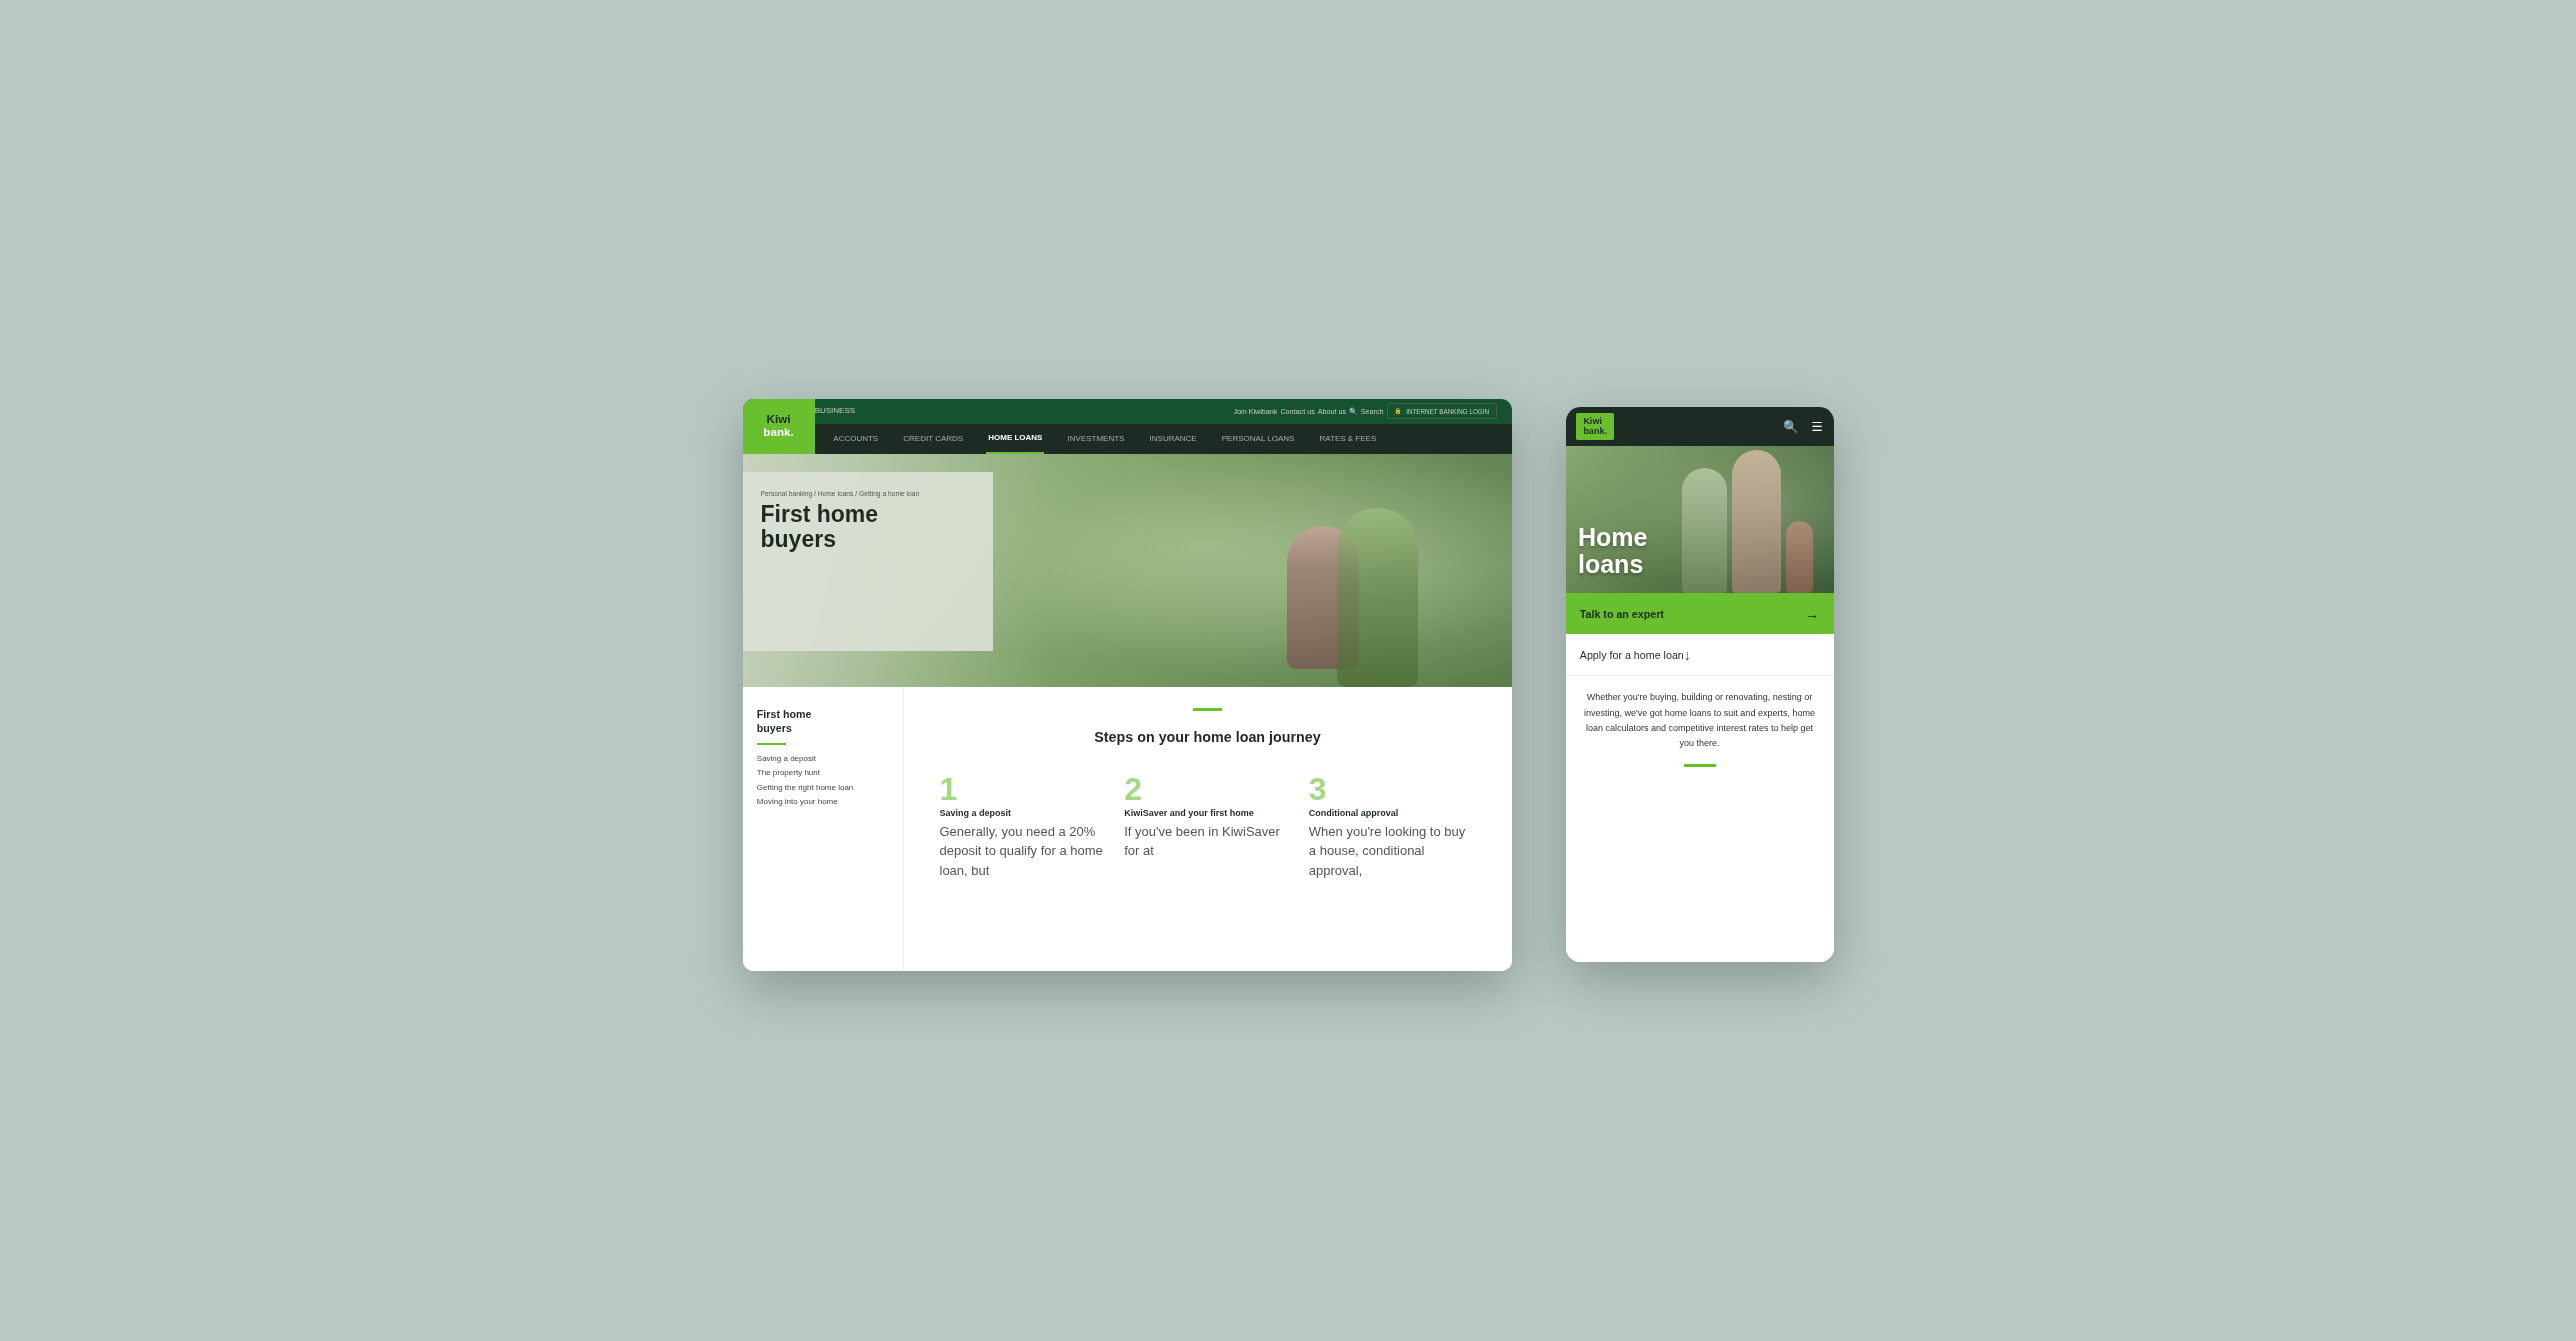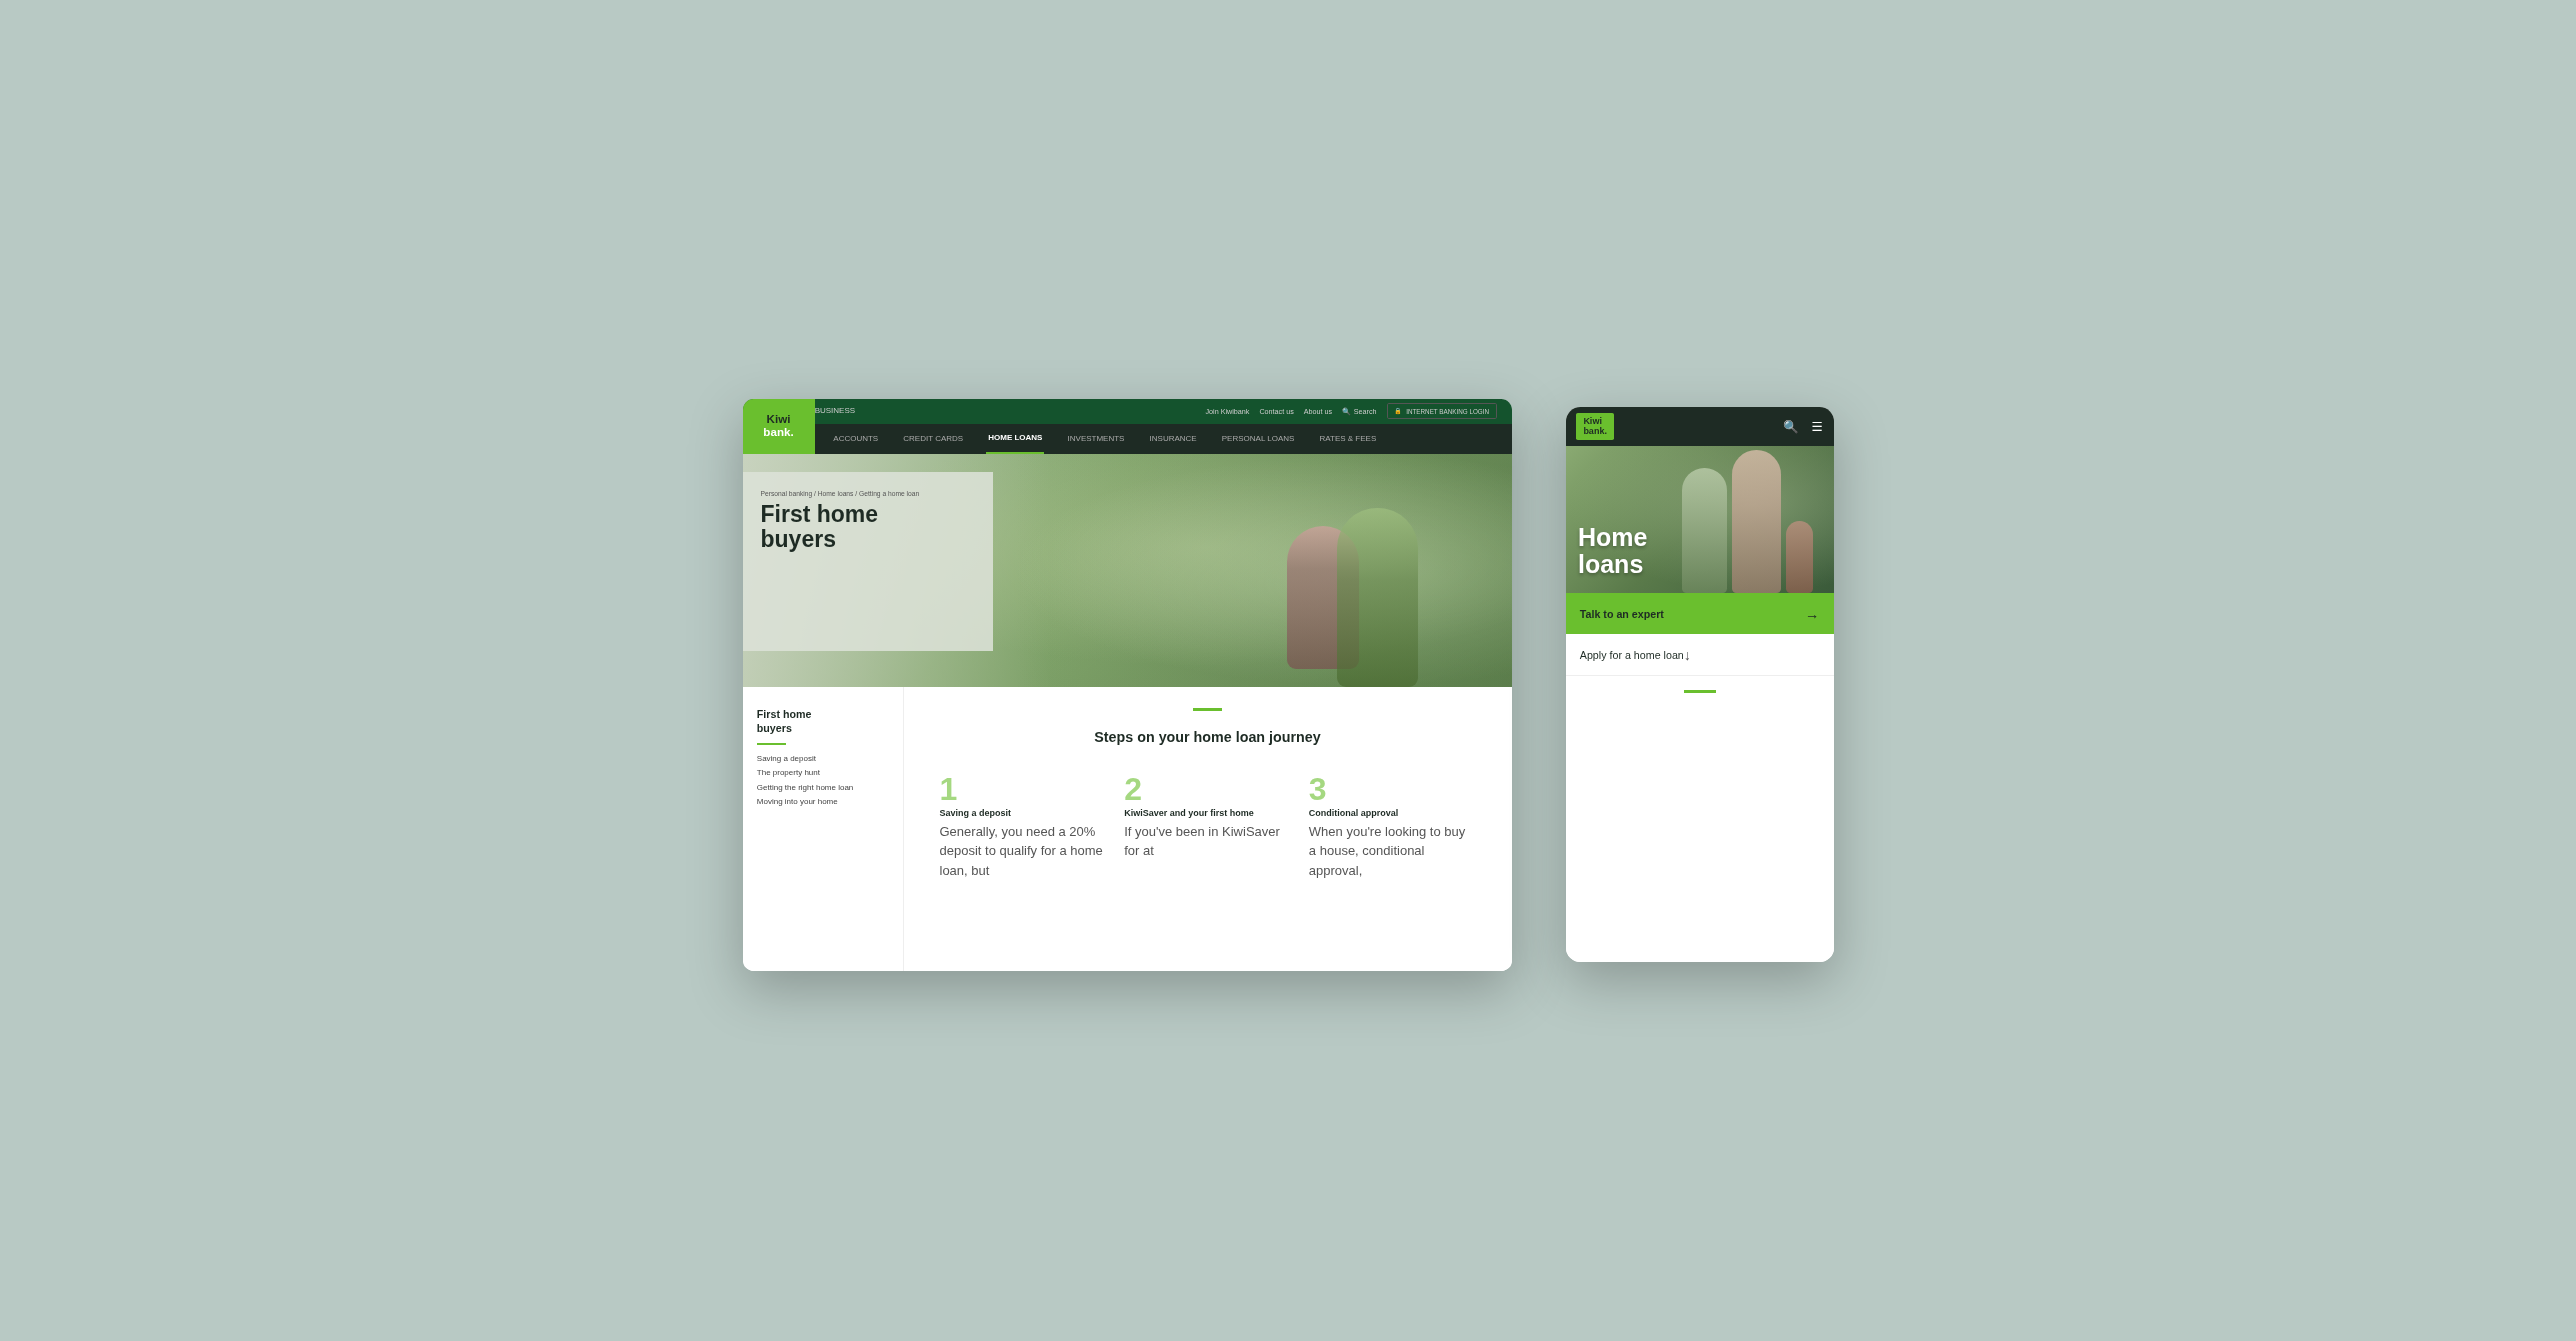--- a/index.html
+++ b/index.html
@@ -49,21 +49,21 @@
       cursor: pointer;
     }
     .top-nav-link.active {
       color: #fff;
       border-bottom: 0.9px solid #6abf2e;
       padding-bottom: 0.9px;
     }
     .top-nav-right {
       display: flex;
       align-items: center;
-      gap: 10px;
+      gap: 3px;
     }
     .top-nav-utility {
       color: #ccc;
       font-size: 7.2px;
       cursor: pointer;
     }
     .top-nav-search {
       display: flex;
       align-items: center;
       gap: 2.7px;
@@ -589,18 +589,19 @@
       <span class="mobile-cta-text">Talk to an expert</span>
       <span class="mobile-cta-arrow">→</span>
     </div>
 
     <div class="mobile-apply-row">
       <span class="mobile-apply-text">Apply for a home loan</span>
       <span class="mobile-apply-arrow">↓</span>
     </div>
 
     <div class="mobile-body">
+      <p class="mobile-body-text">Whether you're buying, building or renovating, nesting or investing, we've got home loans to suit and experts, home loan calculators and competitive interest rates to help get you there.</p>
       <div class="mobile-green-divider"></div>
     </div>
 
   </div>
 </div>
 
 
 </body></html>

